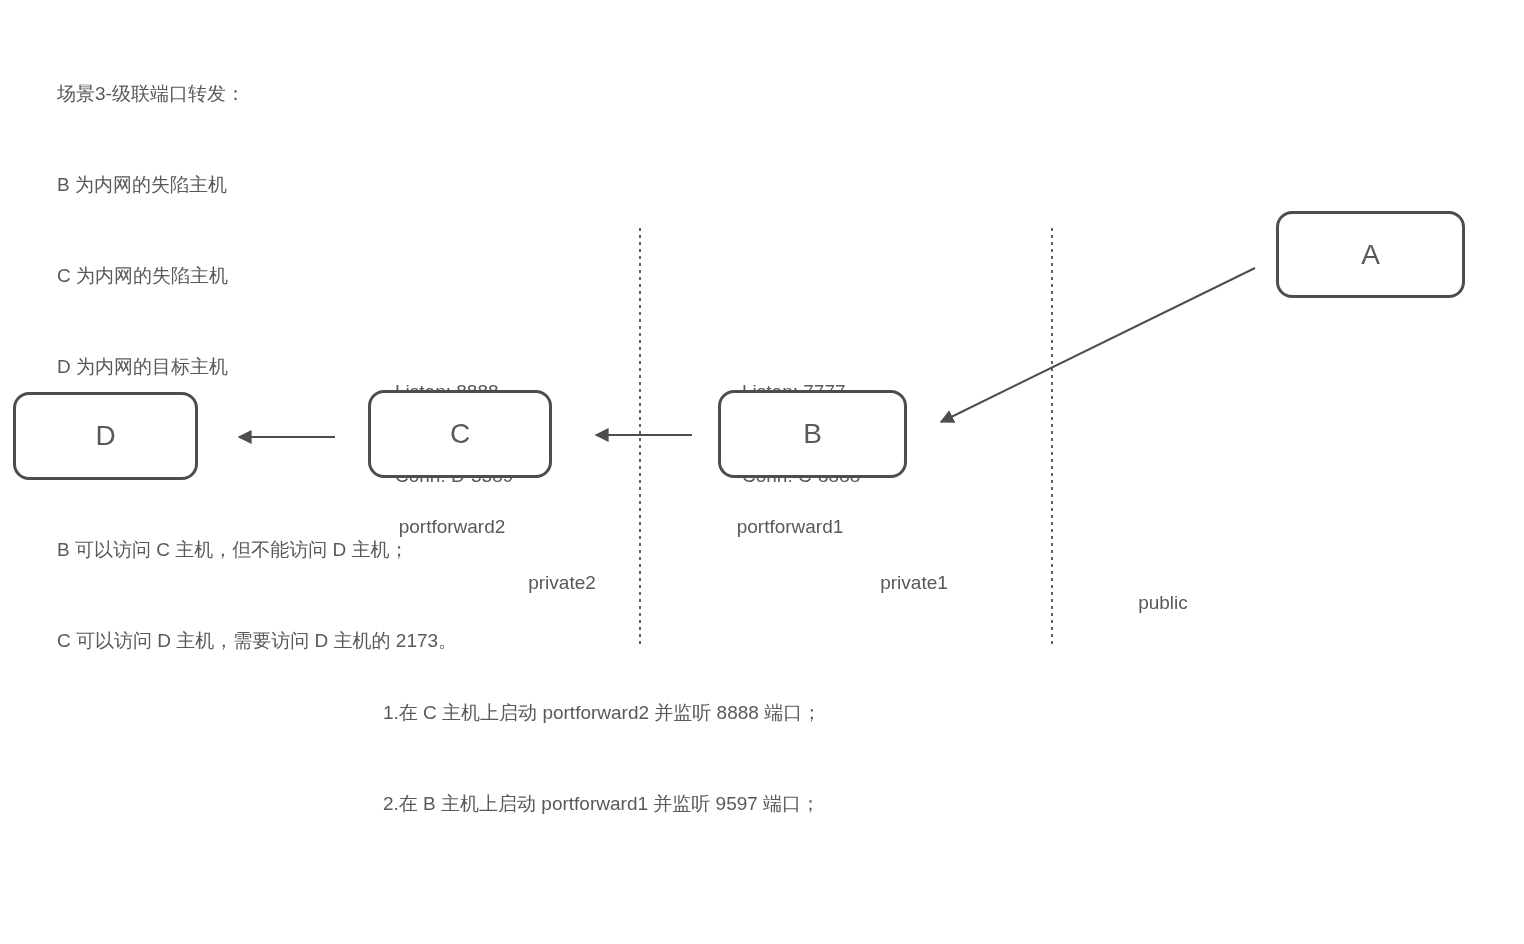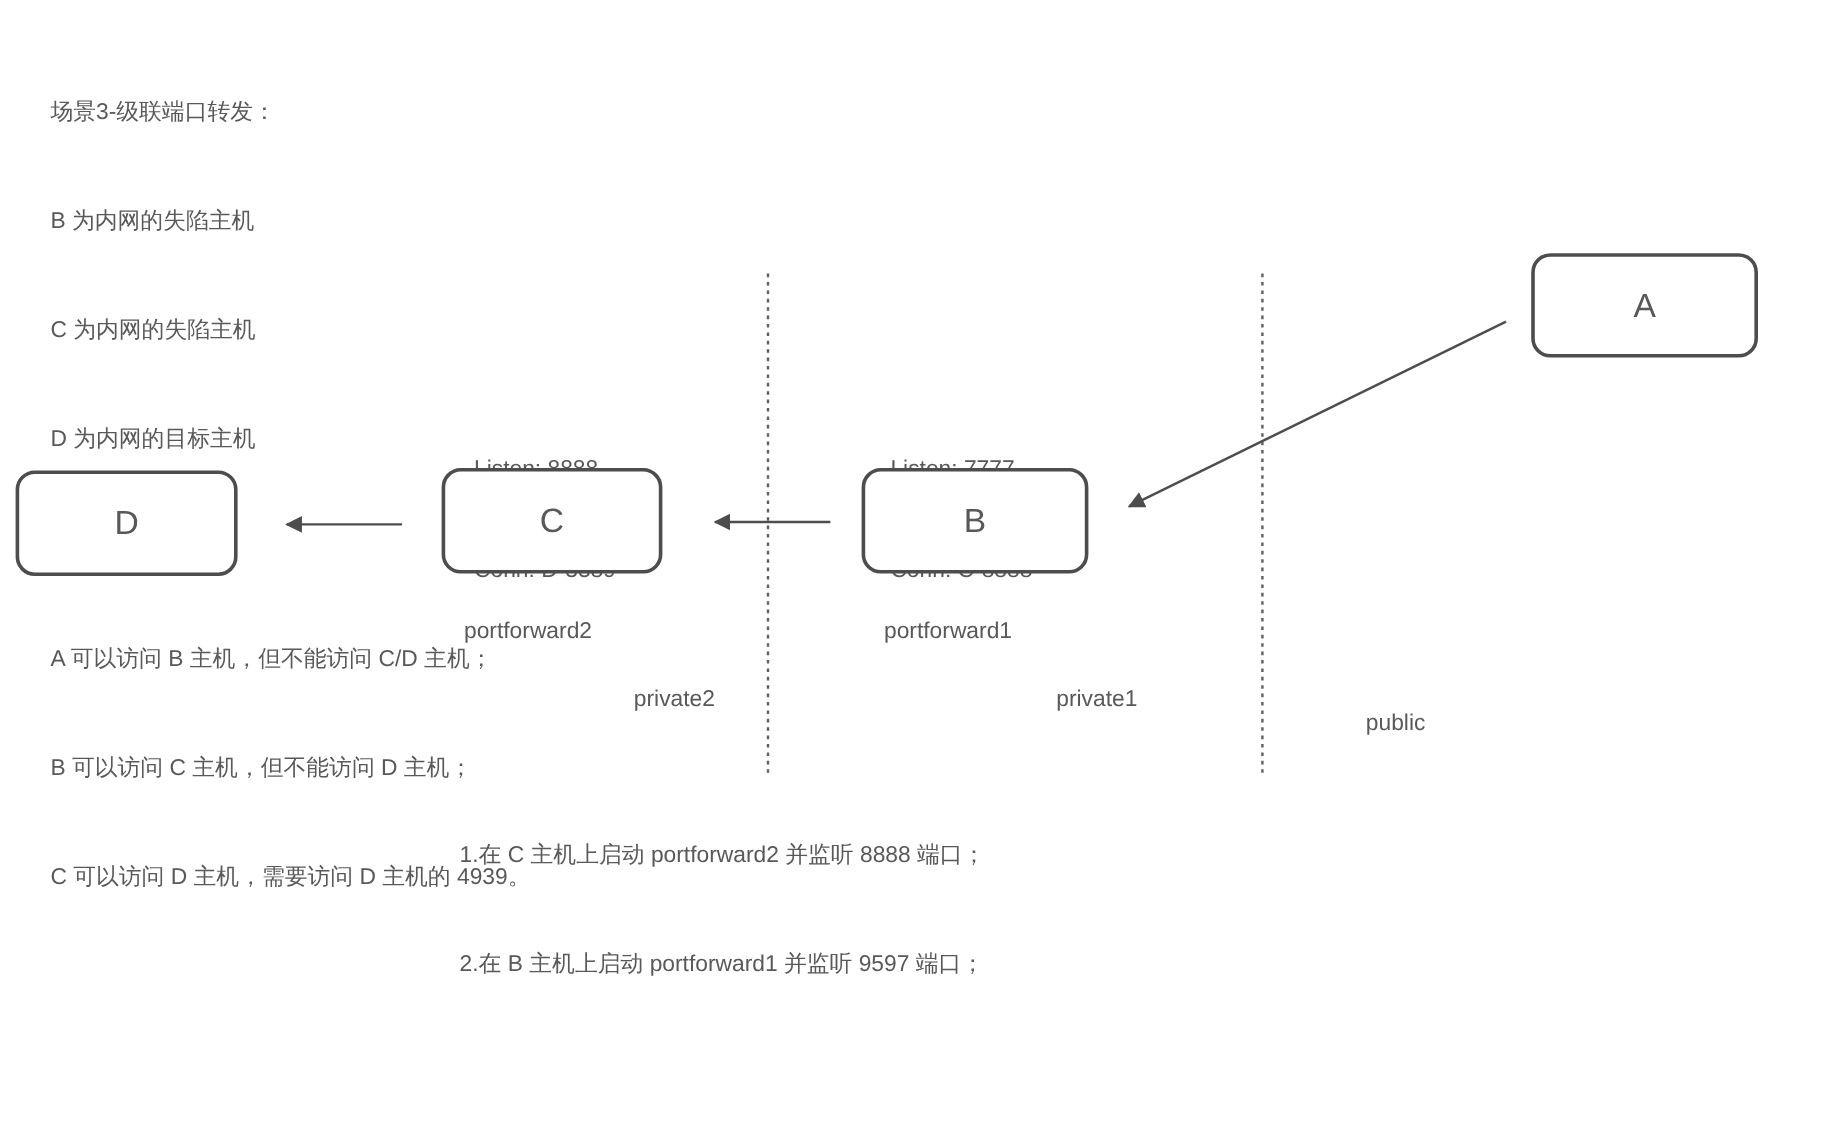--- a/index.html
+++ b/index.html
@@ -12,21 +12,21 @@
     color: #595959;
     overflow: hidden;
   }
   .svg-layer {
     position: absolute;
     left: 0; top: 0;
     width: 1524px; height: 944px;
     pointer-events: none;
   }
   .textblock { position: absolute; font-size: 19px; line-height: 30.4px; white-space: pre; }
-  .title-block { left: 42px; top: 18px; }
+  .title-block { left: 57px; top: 18px; }
   .steps-block { left: 383px; top: 638px; line-height: 30.2px; }
   .node {
     position: absolute;
     border: 3px solid #4d4d4d;
     border-radius: 16px;
     background: #ffffff;
     display: flex;
     align-items: center;
     justify-content: center;
     font-size: 28px;
@@ -36,21 +36,21 @@
   .node-a { left: 1276px; top: 211px; width: 189px; height: 87px; }
   .node-b { left: 718px;  top: 390px; width: 189px; height: 88px; }
   .node-c { left: 368px;  top: 390px; width: 184px; height: 88px; }
   .node-d { left: 13px;   top: 392px; width: 185px; height: 88px; }
   .annot { position: absolute; font-size: 19px; line-height: 28px; white-space: pre; }
   .annot-a { left: 1303px; top: 168px; }
   .annot-b { left: 742px;  top: 322px; }
   .annot-c { left: 395px;  top: 322px; }
   .annot-d { left: 45px;   top: 353px; }
   .zone-label { position: absolute; font-size: 19px; white-space: nowrap; transform: translateX(-50%); }
-  .tool-pf2   { left: 440px;  top: 516px; }
+  .tool-pf2   { left: 452px;  top: 516px; }
   .tool-pf1   { left: 790px;  top: 516px; }
   .zone-priv2 { left: 562px;  top: 572px; }
   .zone-priv1 { left: 914px;  top: 572px; }
   .zone-pub   { left: 1163px; top: 572px; margin-top: 20px; }
 </style>
 </head>
 <body>
 
 <div class="canvas">
 
@@ -66,23 +66,22 @@
     <line x1="692" y1="435" x2="596" y2="435" stroke="#4d4d4d" stroke-width="2" marker-end="url(#arrowhead)"></line>
     <line x1="335" y1="437" x2="239" y2="437" stroke="#4d4d4d" stroke-width="2" marker-end="url(#arrowhead)"></line>
   </svg>
 
   <div class="textblock title-block">
     <div>场景3-级联端口转发：</div>
     <div>B 为内网的失陷主机</div>
     <div>C 为内网的失陷主机</div>
     <div>D 为内网的目标主机</div>
     <div>描述：</div>
-    <div>A 可以访问 B 主机，但不能访问 C/D 主机；</div>
     <div>B 可以访问 C 主机，但不能访问 D 主机；</div>
-    <div>C 可以访问 D 主机，需要访问 D 主机的 4939。</div>
+    <div>C 可以访问 D 主机，需要访问 D 主机的 2173。</div>
   </div>
 
   <div class="annot annot-a">
     <div>Conn: B-7777</div>
   </div>
   <div class="annot annot-b">
     <div>Listen: 7777</div>
     <div>Conn: C-8888</div>
   </div>
   <div class="annot annot-c">

